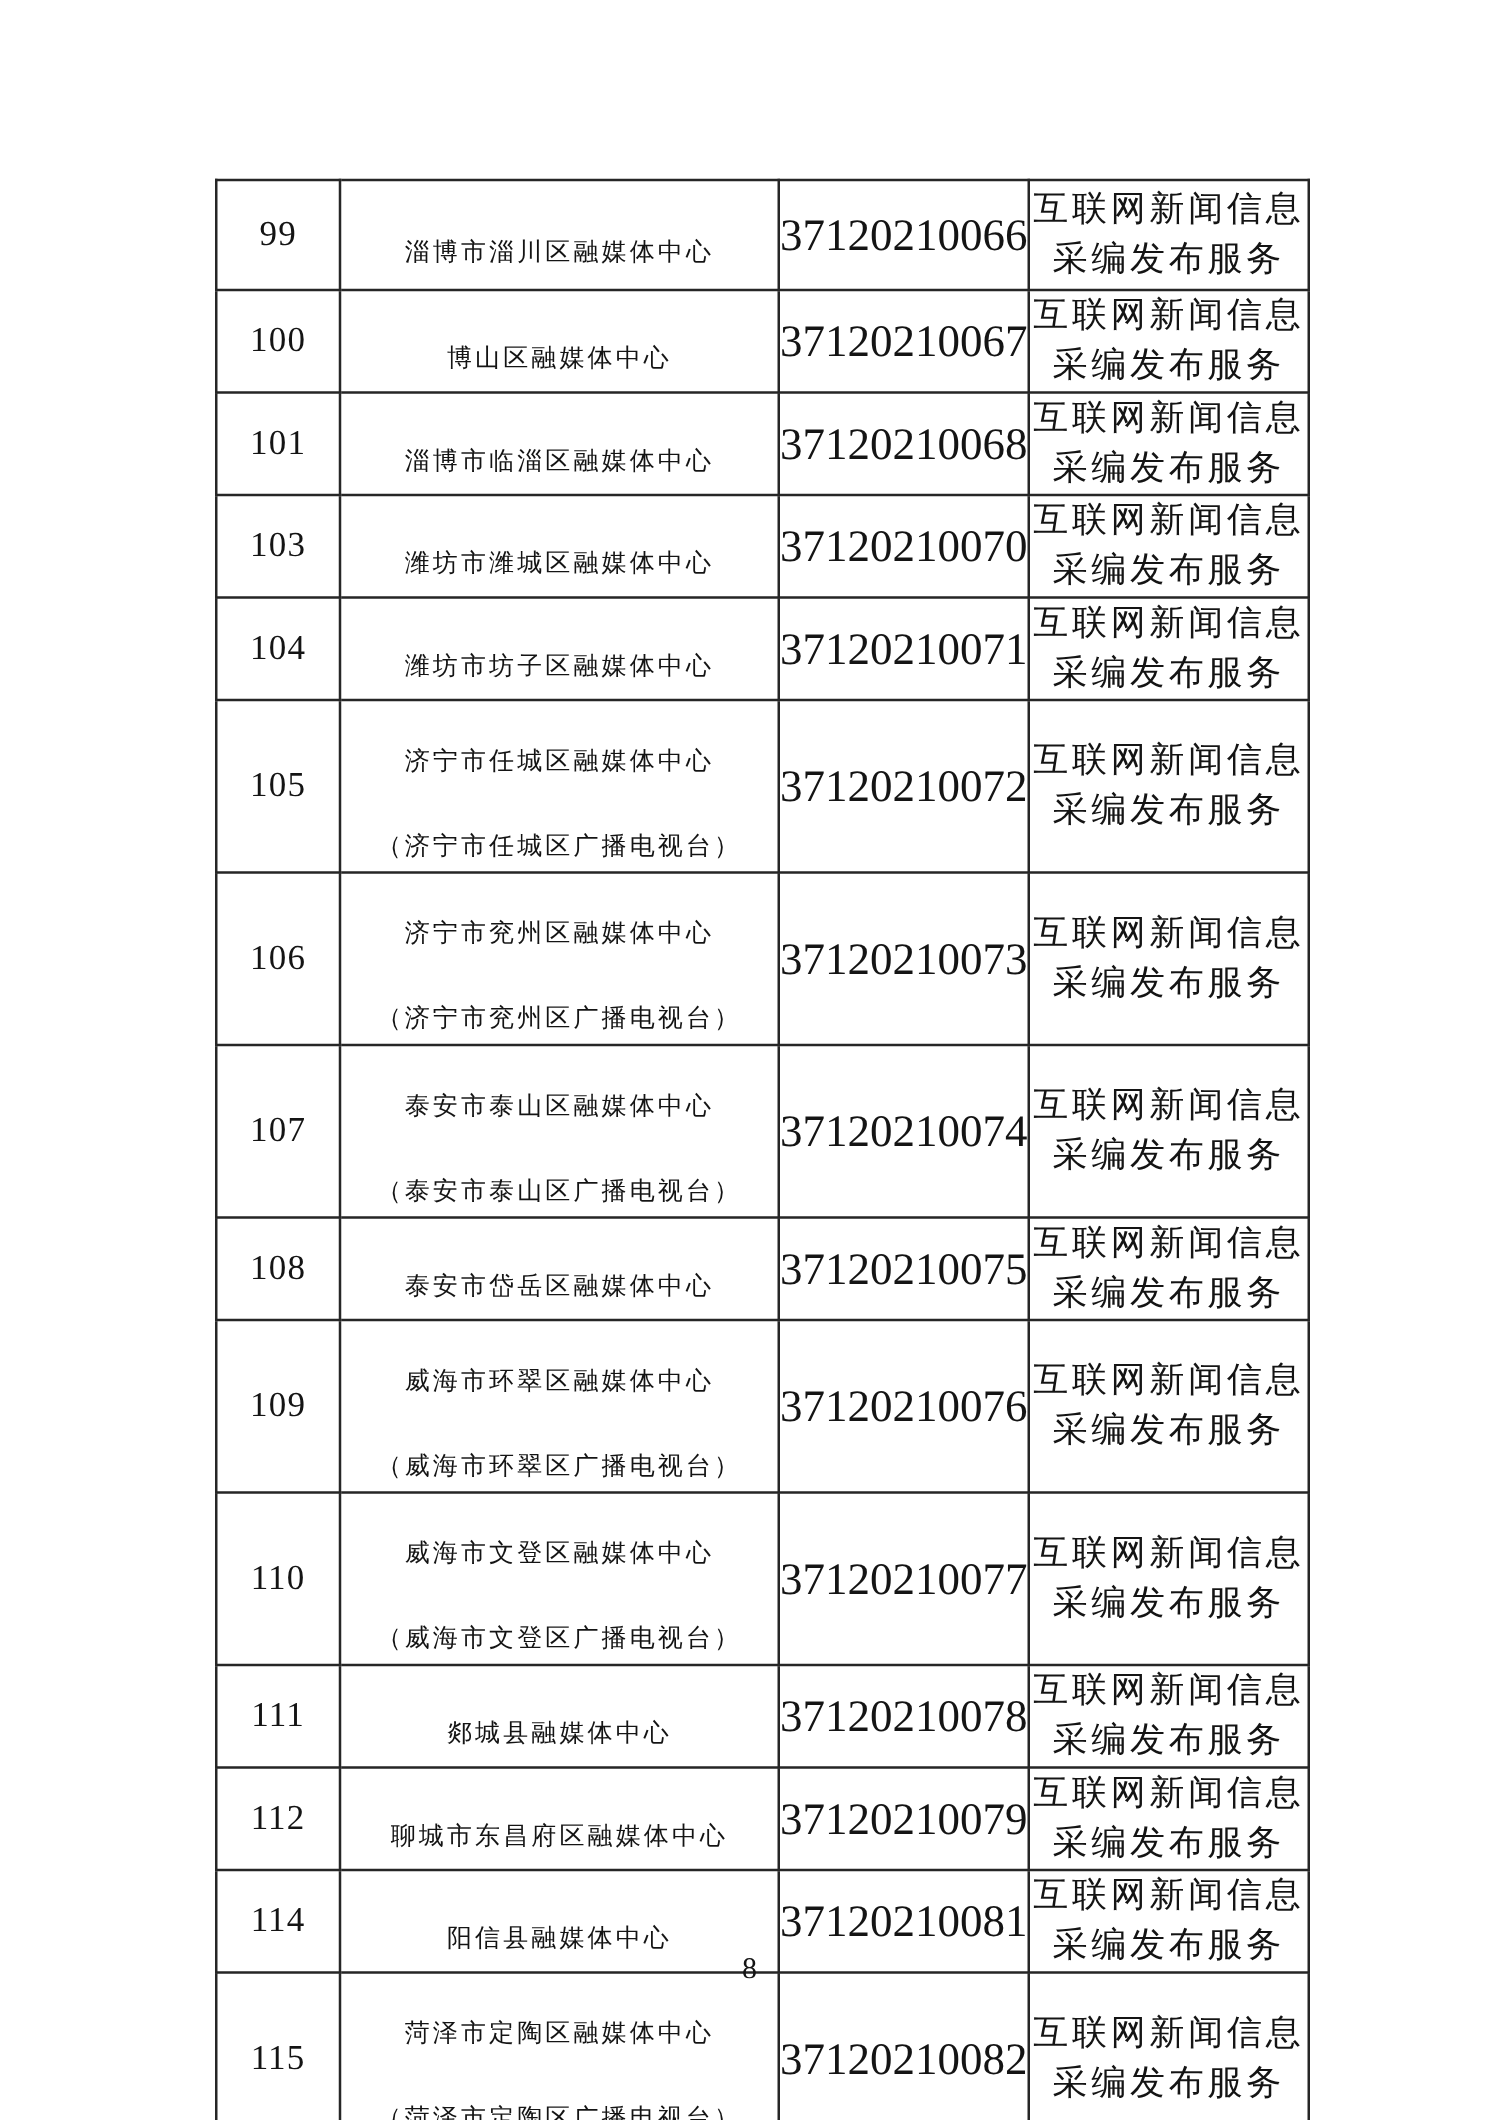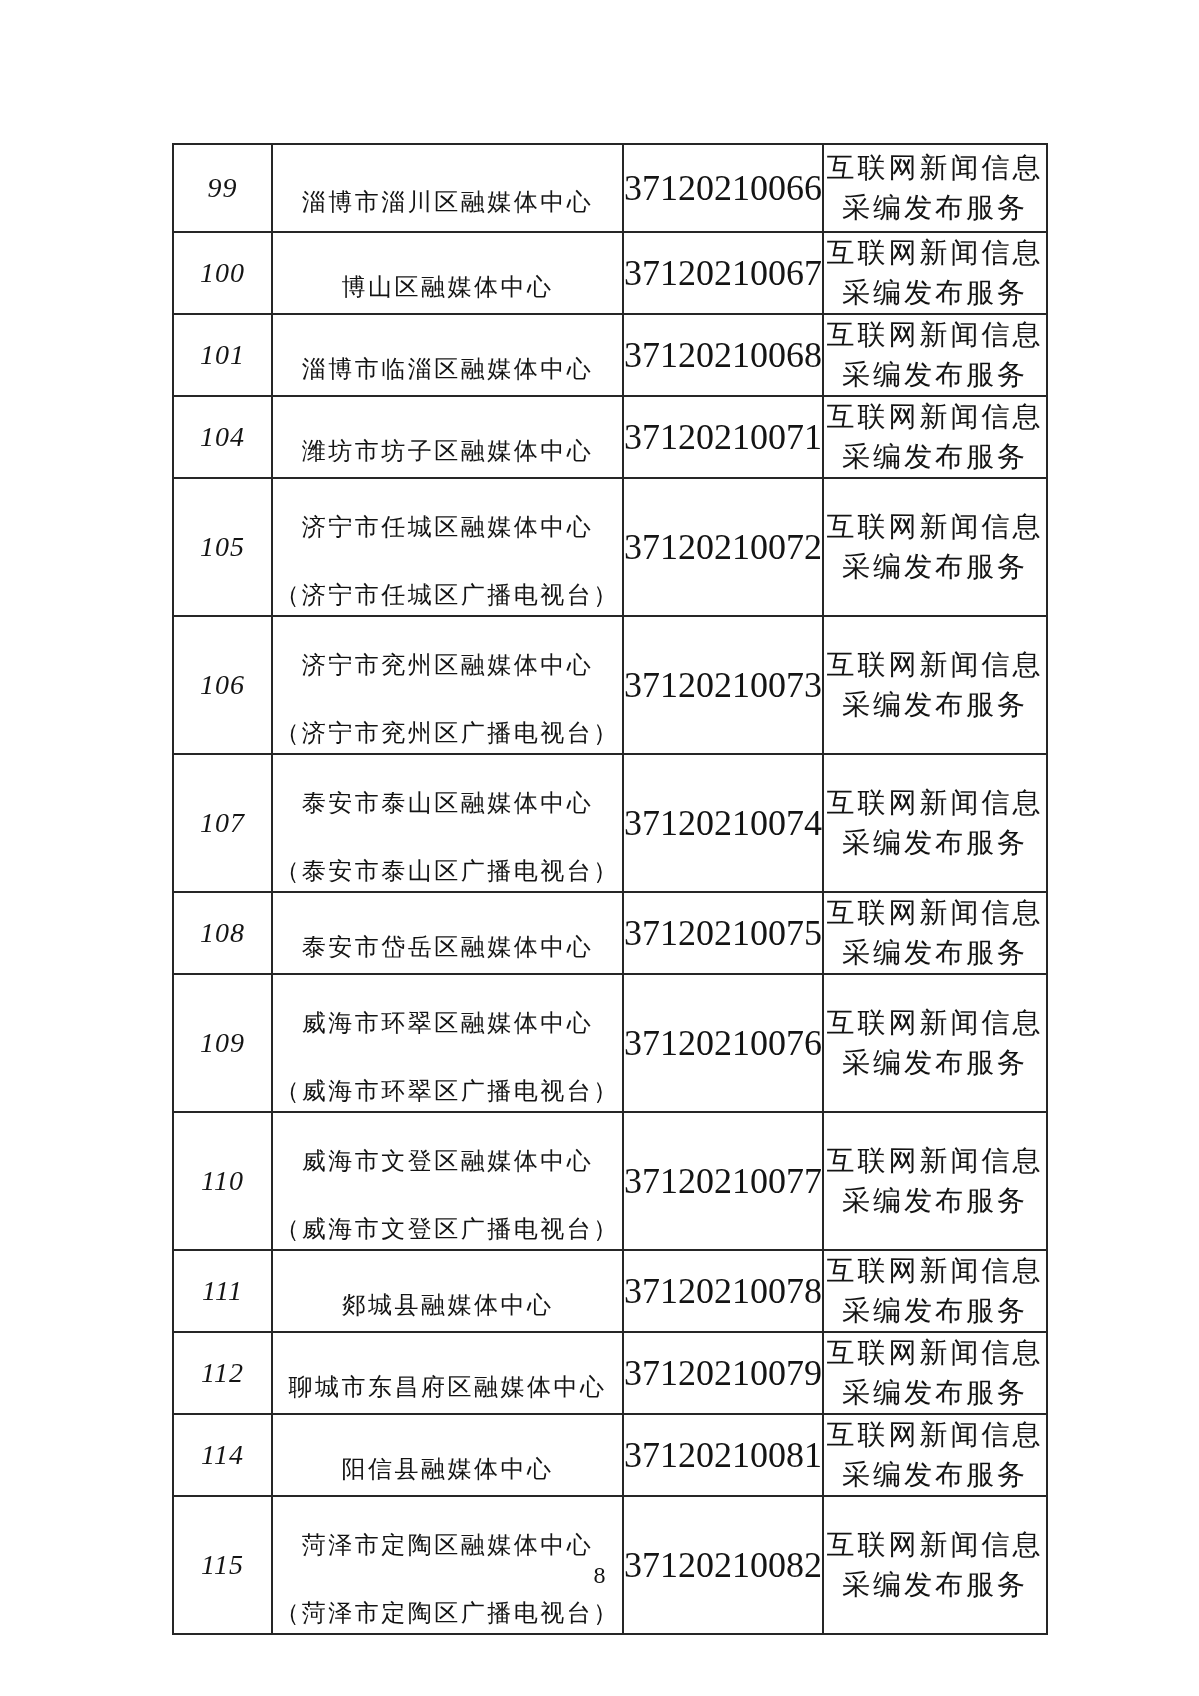--- a/index.html
+++ b/index.html
@@ -38,28 +38,27 @@
   }
   table.license-table tr {
     height: 81px;
   }
   table.license-table tbody tr:first-child {
     height: 88px;
   }
   .col-no {
     font-size: 28px;
     letter-spacing: 1px;
-    font-style: italic;
   }
   .col-license {
     font-size: 36px;
     letter-spacing: 0px;
   }
   .col-name .cell-line {
-    font-size: 24px;
+    font-size: 20px;
     letter-spacing: 2.5px;
     line-height: 39px;
     white-space: nowrap;
     margin-top: 29px;
   }
   .col-service .cell-line {
     font-size: 28px;
     letter-spacing: 3px;
     line-height: 40px;
     white-space: nowrap;
@@ -116,20 +115,31 @@
             <div class="cell-line">淄博市临淄区融媒体中心</div>
           </td>
     <td class="col-license">37120210068</td>
     <td class="col-service">
             <div class="cell-line">互联网新闻信息</div>
             <div class="cell-line">采编发布服务</div>
           </td>
   </tr>
 
 
+  <tr>
+    <td class="col-no">103</td>
+    <td class="col-name">
+            <div class="cell-line">潍坊市潍城区融媒体中心</div>
+          </td>
+    <td class="col-license">37120210070</td>
+    <td class="col-service">
+            <div class="cell-line">互联网新闻信息</div>
+            <div class="cell-line">采编发布服务</div>
+          </td>
+  </tr>
 
   <tr>
     <td class="col-no">104</td>
     <td class="col-name">
             <div class="cell-line">潍坊市坊子区融媒体中心</div>
           </td>
     <td class="col-license">37120210071</td>
     <td class="col-service">
             <div class="cell-line">互联网新闻信息</div>
             <div class="cell-line">采编发布服务</div>

